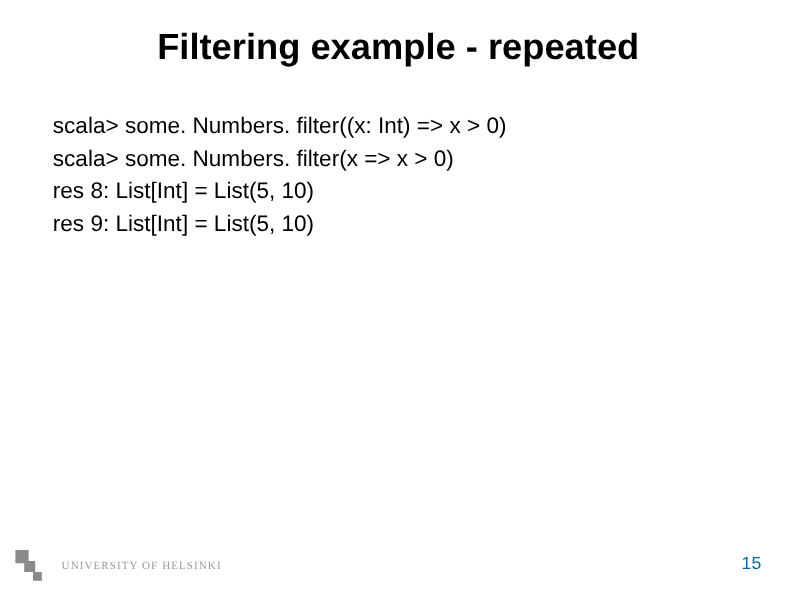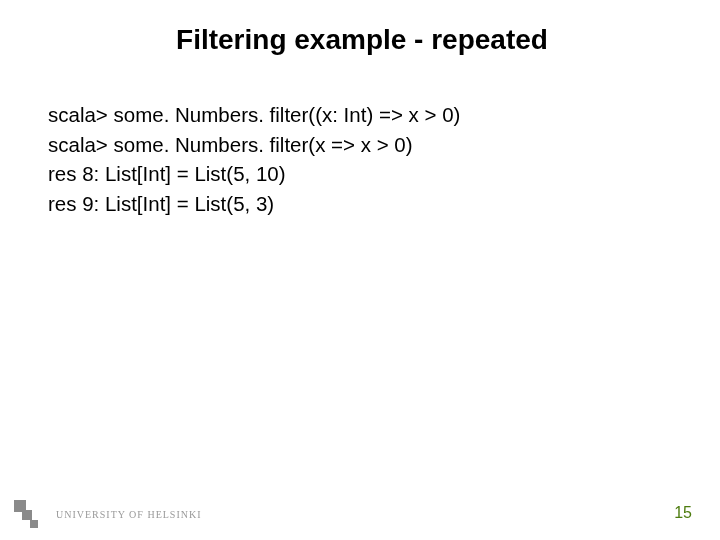--- a/index.html
+++ b/index.html
@@ -17,21 +17,21 @@
     height: 540px;
     position: relative;
     box-sizing: border-box;
   }
   .title {
     position: absolute;
     top: 24px;
     left: 4px;
     right: 0;
     text-align: center;
-    font-size: 28px;
+    font-size: 33px;
     font-weight: bold;
     color: #000;
   }
   .code-block {
     position: absolute;
     top: 100px;
     left: 48px;
     right: 48px;
     font-size: 20.5px;
     line-height: 1.45;
@@ -40,21 +40,21 @@
     white-space: normal;
   }
   .code-line {
     display: block;
   }
   .page-number {
     position: absolute;
     bottom: 18px;
     right: 28px;
     font-size: 16px;
-    color: #4d7c0f;
+    color: #0369a1;
   }
   .footer-logo {
     position: absolute;
     bottom: 10px;
     left: 14px;
     display: flex;
     align-items: center;
     gap: 10px;
   }
   .logo-mark {
@@ -81,21 +81,21 @@
 <body>
 
 <div class="slide">
 
   <div class="title">Filtering example - repeated</div>
 
   <div class="code-block">
     <span class="code-line">scala&gt; some. Numbers. filter((x: Int) =&gt; x &gt; 0)</span>
     <span class="code-line">scala&gt; some. Numbers. filter(x =&gt; x &gt; 0)</span>
     <span class="code-line">res 8: List[Int] = List(5, 10)</span>
-    <span class="code-line">res 9: List[Int] = List(5, 3)</span>
+    <span class="code-line">res 9: List[Int] = List(5, 10)</span>
   </div>
 
   <div class="footer-logo">
     <div class="logo-mark">
       <div class="sq s1"></div>
       <div class="sq s2"></div>
       <div class="sq s3"></div>
     </div>
     <div class="footer-text">University of Helsinki</div>
   </div>

